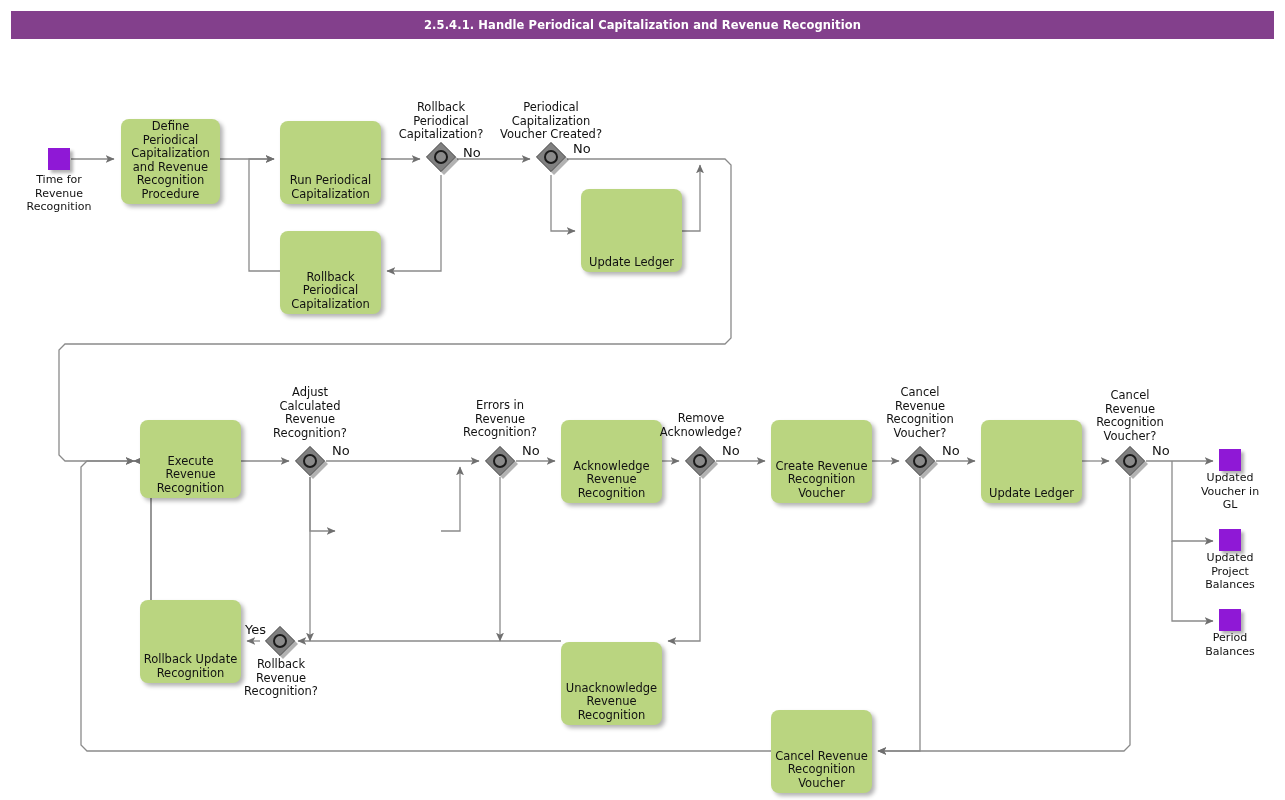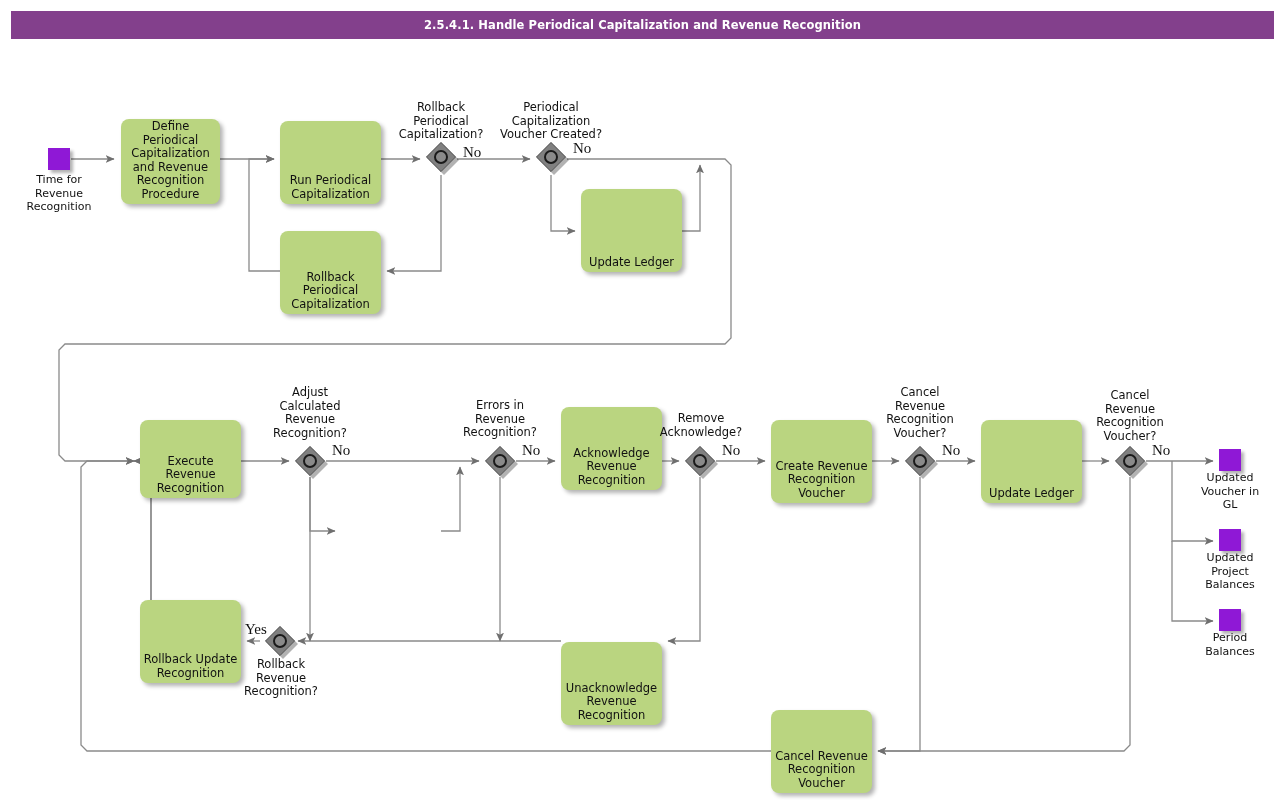--- a/index.html
+++ b/index.html
@@ -54,23 +54,22 @@
   .gw-circle{
     position:absolute;left:8px;top:8px;width:14px;height:14px;
     border-radius:50%;border:2.5px solid #1a1a1a;background:#8a8a8a;
     box-sizing:border-box;
   }
   .gw-label{
     position:absolute;text-align:center;color:#111;
     font-size:11.5px;line-height:13.5px;white-space:pre-line;
   }
   .flow-label{
-    position:absolute;color:#111;font-size:15px;line-height:13px;
+    position:absolute;color:#111;font-size:13px;line-height:13px;
     white-space:nowrap;
-    font-family:Liberation Serif, serif;
   }
 </style>
 </head>
 <body>
 
 <div id="canvas">
 
   <div class="title-bar">
     <span>2.5.4.1. Handle Periodical Capitalization and Revenue Recognition</span>
   </div>
@@ -175,21 +174,21 @@
   </div>
   <div class="node task" style="left:280px;top:231px;width:101px;height:83px;">
     <span>Rollback Periodical Capitalization</span>
   </div>
   <div class="node task" style="left:581px;top:189px;width:101px;height:83px;">
     <span>Update Ledger</span>
   </div>
   <div class="node task" style="left:140px;top:420px;width:101px;height:78px;">
     <span>Execute Revenue Recognition</span>
   </div>
-  <div class="node task" style="left:561px;top:407px;width:101px;height:83px;">
+  <div class="node task" style="left:561px;top:420px;width:101px;height:83px;">
     <span>Acknowledge Revenue Recognition</span>
   </div>
   <div class="node task" style="left:771px;top:420px;width:101px;height:83px;">
     <span>Create Revenue Recognition Voucher</span>
   </div>
   <div class="node task" style="left:981px;top:420px;width:101px;height:83px;">
     <span>Update Ledger</span>
   </div>
   <div class="node task" style="left:140px;top:600px;width:101px;height:83px;">
     <span>Rollback Update Recognition</span>

